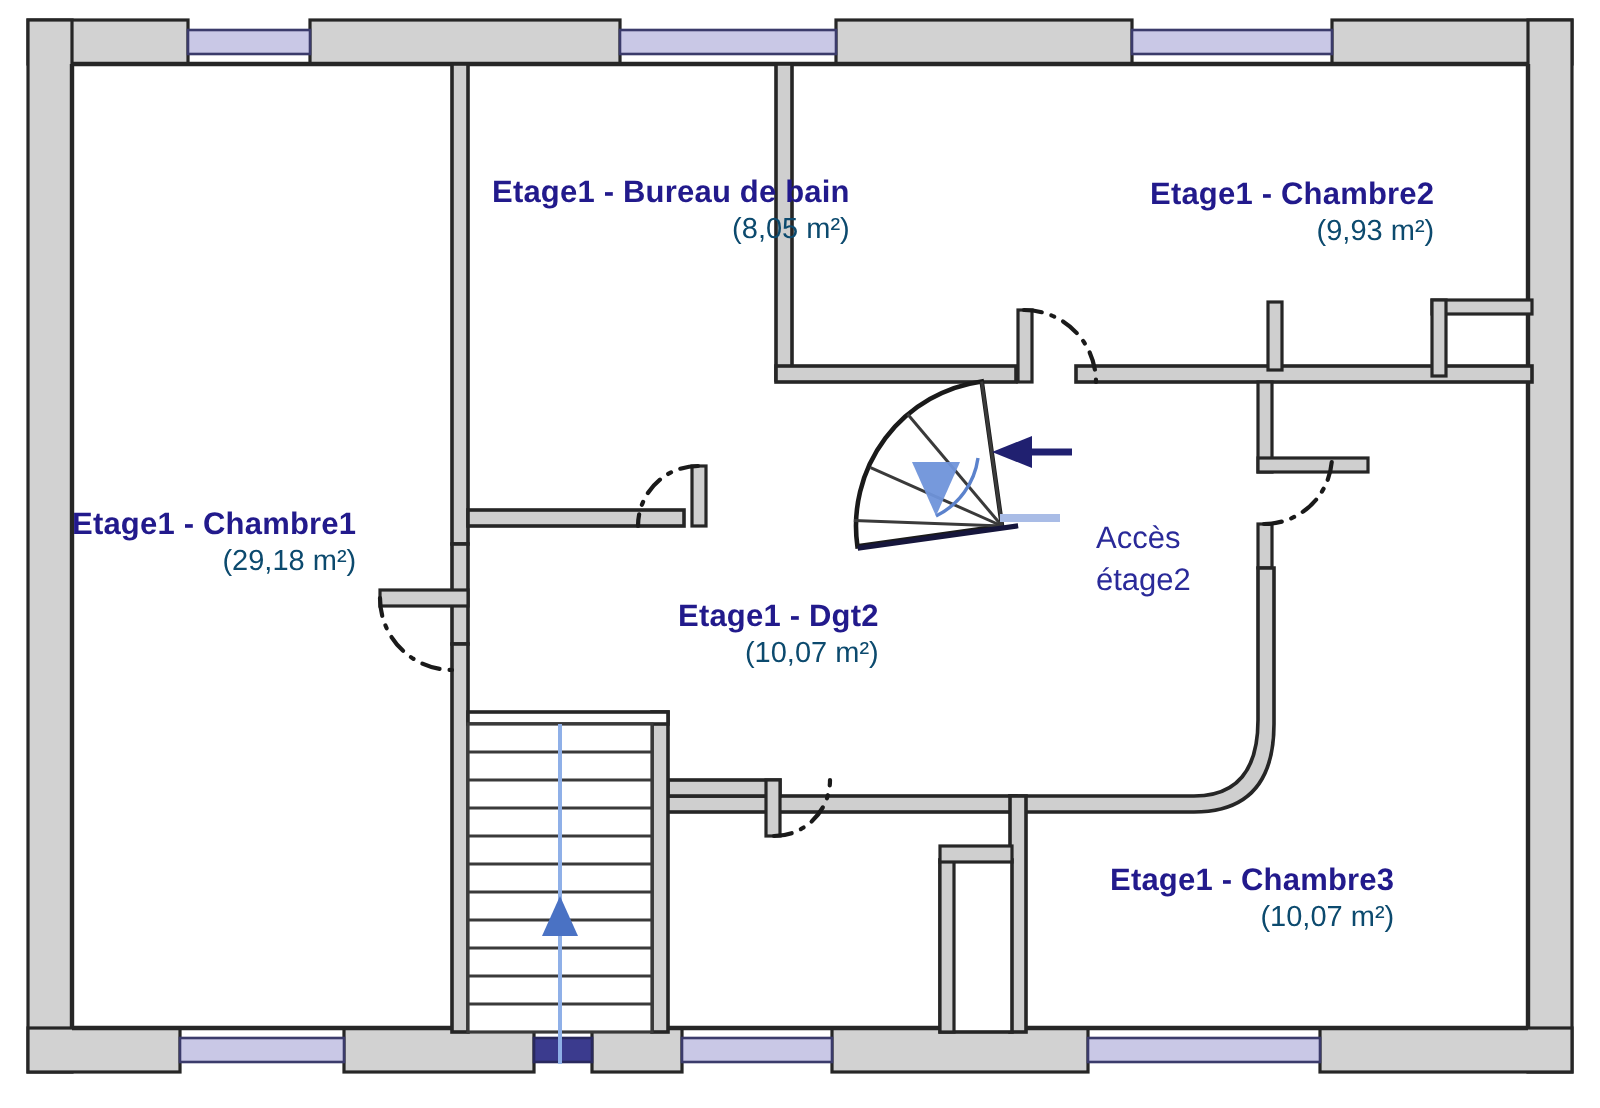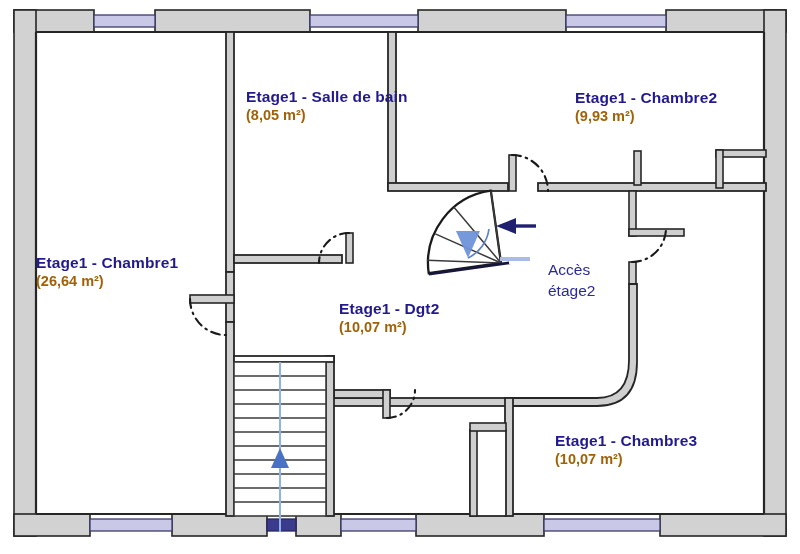--- a/index.html
+++ b/index.html
@@ -31,24 +31,25 @@
   }
   .room-name {
     font-size: 15.5px;
     font-weight: bold;
     color: #221a8c;
     letter-spacing: 0.1px;
     display: block;
   }
   .room-area {
     font-size: 14.5px;
-    font-weight: bold;
-    color: #a16207;
+    font-weight: normal;
+    color: #0c4a6e;
     display: block;
     margin-top: 3px;
+    text-align: right;
   }
   .annot-label {
     position: absolute;
     white-space: nowrap;
     font-size: 15.5px;
     color: #2a2a99;
     line-height: 1.35;
     text-align: left;
     margin-top: 40px;
   }
@@ -177,25 +178,25 @@
 
     <g>
       <line x1="536" y1="226" x2="510" y2="226" stroke="#202070" stroke-width="3.4"></line>
       <polygon points="496,226 516,218 516,234" fill="#202070" stroke="none"></polygon>
     </g>
 
   </svg>
 
   <div class="room-label" style="left:36px; top:255px;">
     <span class="room-name">Etage1 - Chambre1</span>
-    <span class="room-area">(26,64 m²)</span>
+    <span class="room-area">(29,18 m²)</span>
   </div>
 
   <div class="room-label" style="left:246px; top:89px;">
-    <span class="room-name">Etage1 - Salle de bain</span>
+    <span class="room-name">Etage1 - Bureau de bain</span>
     <span class="room-area">(8,05 m²)</span>
   </div>
 
   <div class="room-label" style="left:553px; top:90px;margin-left:22px;">
     <span class="room-name">Etage1 - Chambre2</span>
     <span class="room-area">(9,93 m²)</span>
   </div>
 
   <div class="room-label" style="left:339px; top:301px;">
     <span class="room-name">Etage1 - Dgt2</span>

